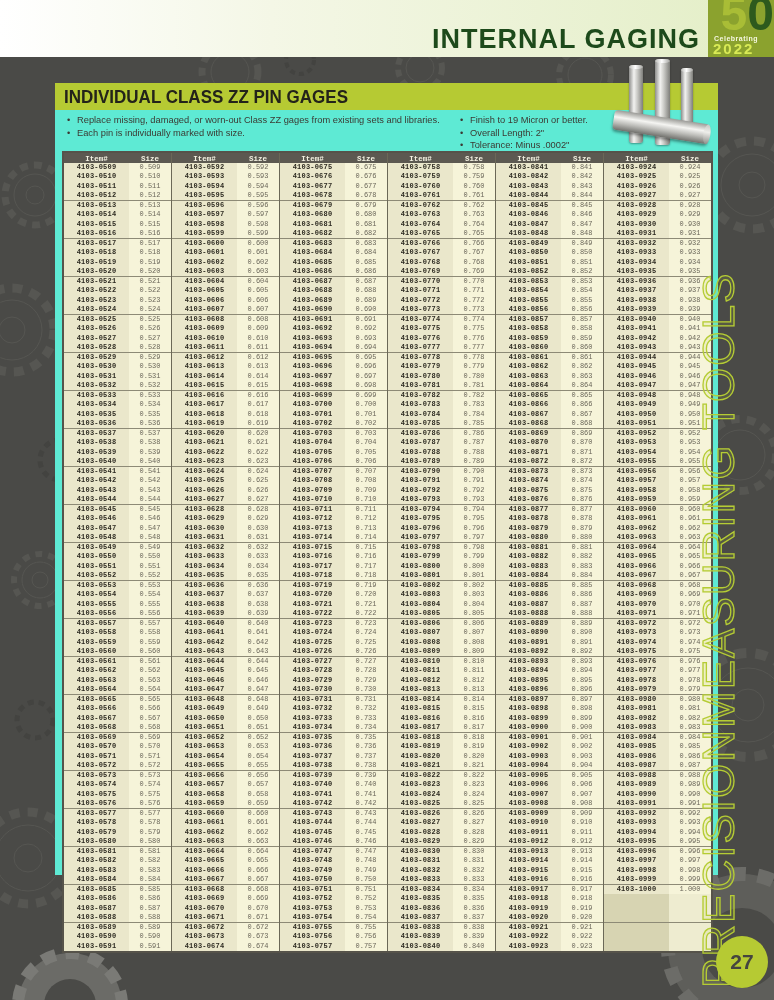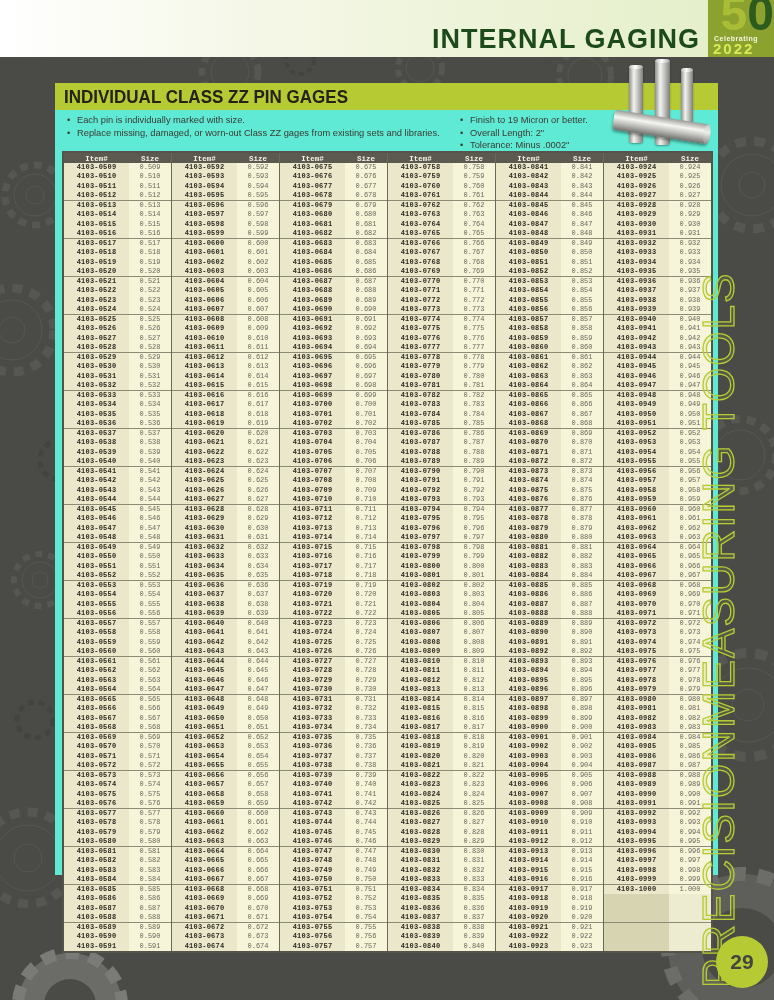--- a/index.html
+++ b/index.html
@@ -119,22 +119,22 @@
     <div class="celeb">Celebrating</div>
     <div class="yr">2022</div>
   </div>
 
   <div class="page">
     <div class="section-bar">
       <div class="section-title">INDIVIDUAL CLASS ZZ PIN GAGES</div>
     </div>
 
     <div class="bullets left">
+      <div><span class="dot">•</span><span>Replace missing, damaged, or worn-out Class ZZ gages from existing sets and libraries.</span></div>
       <div><span class="dot">•</span><span>Each pin is individually marked with size.</span></div>
-      <div><span class="dot">•</span><span>Replace missing, damaged, or worn-out Class ZZ gages from existing sets and libraries.</span></div>
     </div>
     <div class="bullets right">
       <div><span class="dot">•</span><span>Finish to 19 Micron or better.</span></div>
       <div><span class="dot">•</span><span>Overall Length: 2"</span></div>
       <div><span class="dot">•</span><span>Tolerance: Minus .0002"</span></div>
     </div>
 
     <div class="pins">
       <div class="pin-v" style="left:18px;top:6px;width:14px;height:78px;"></div>
       <div class="pin-v" style="left:44px;top:0px;width:15px;height:86px;"></div>
@@ -1162,16 +1162,16 @@
           <div class="cell td size blank"></div>
           <div class="cell td item blank"></div>
           <div class="cell td size blank"></div>
         </div>
       </div>
   </div>
 
   <div class="side-text">PRECISIONMEASURING TOOLS</div>
 
   <div class="page-dot">
-    <span>29</span>
+    <span>27</span>
   </div>
 
 </div>
 
 </body></html>

